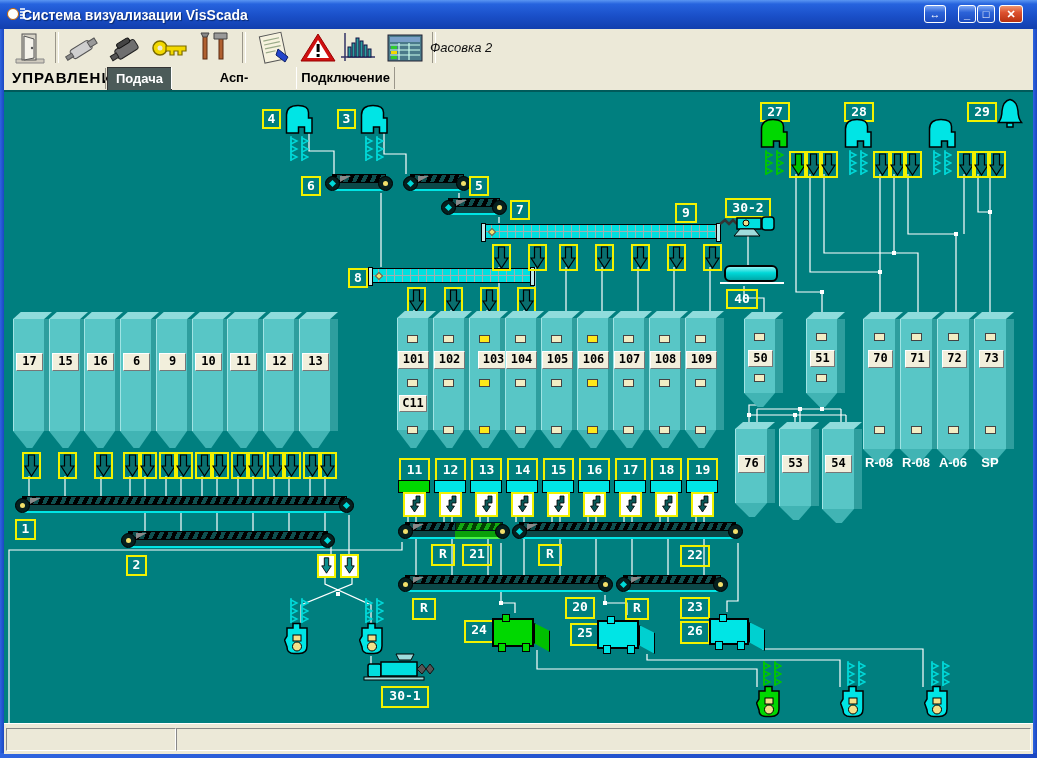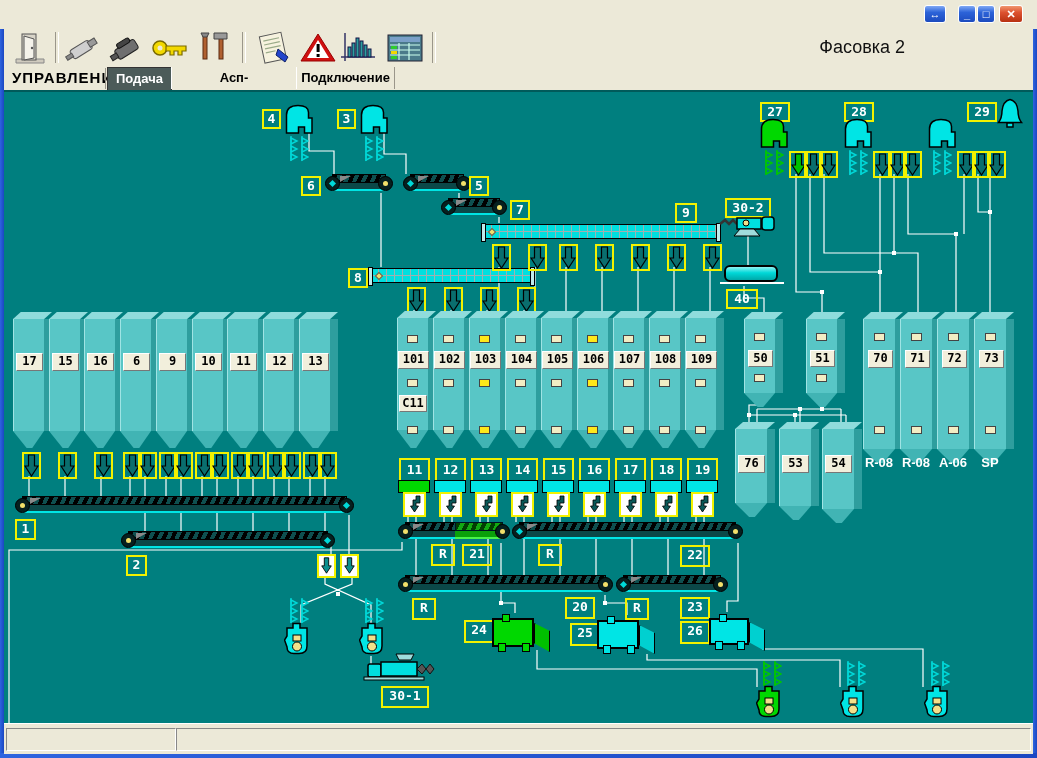--- a/index.html
+++ b/index.html
@@ -8,21 +8,21 @@
 
   
   .tbar{left:0;top:0;width:1037px;height:29px;background:linear-gradient(180deg,#5A96F2 0%,#2663DE 14%,#1A4FC8 55%,#123FAE 100%);display:flex;align-items:center;}
   .tbar .ttl{color:#fff;font-weight:bold;font-size:14px;text-shadow:1px 1px 1px #0a2a70;margin-left:6px;}
   .wbtn{position:absolute;top:5px;height:18px;border:1px solid #fff;border-radius:3px;background:linear-gradient(180deg,#7FA8F5,#2C63D8 40%,#1C4BBE);color:#fff;font-size:11px;font-weight:bold;text-align:center;line-height:16px;box-sizing:border-box;}
   .wbtn.close{background:linear-gradient(180deg,#F0966E,#DD5230 40%,#B83010);}
   .brd{background:linear-gradient(90deg,#2E64DF,#1B47C2);}
   .toolbar{left:4px;top:29px;width:1029px;height:38px;background:#ECE9D8;border-bottom:1px solid #9a968a;}
   .tsep{position:absolute;top:3px;width:2px;height:31px;border-left:1px solid #9a968a;border-right:1px solid #fff;}
   .ticon{position:absolute;top:2px;width:40px;height:33px;}
-  .screen-title{position:absolute;left:426px;top:0;width:475px;height:37px;font-size:18px;color:#111;text-align:right;line-height:37px;}
+  .screen-title{position:absolute;left:426px;top:0;width:475px;height:37px;font-style:italic;font-size:13px;color:#111;text-align:left;line-height:37px;}
   .clock{position:absolute;left:901px;top:0;width:126px;height:37px;border-left:1px solid #9a968a;font-style:italic;font-size:17px;color:#111;text-align:center;line-height:37px;}
   .tabrow{left:4px;top:67px;width:1029px;height:23px;background:#ECE9D8;}
   .seclab{position:absolute;left:8px;top:2px;font-weight:bold;font-size:15px;color:#000;letter-spacing:1px;}
   .tab{position:absolute;top:0;height:22px;font-weight:bold;font-size:13px;color:#000;text-align:center;line-height:22px;border-right:1px solid #9a968a;border-left:1px solid #fff;}
   .tab.active{background:#4C5B59;color:#fff;border:1px solid #333;}
   .vdiv{position:absolute;top:1px;width:1px;height:21px;background:#9a968a;}
   .statusbar{left:4px;top:723px;width:1029px;height:30px;background:#ECE9D8;border-top:1px solid #fff;}
   .spanel{position:absolute;top:4px;height:21px;border:1px solid;border-color:#888 #fff #fff #888;background:#ECE9D8;}
 
   
@@ -87,20 +87,27 @@
     <g id="bootg">
       <path d="M3,6 H9 V1.5 H16 V6 H23 V24 Q23,31.5 15,31.5 H10 Q3,31.5 3,25 L0.5,18 L3,14 Z" stroke="#000" stroke-width="1.5" fill="currentColor"></path>
       <rect x="9" y="13" width="8" height="6" fill="#F2E08A" stroke="#000"></rect>
       <circle cx="13" cy="24.5" r="4.5" fill="#F2E08A" stroke="#000"></circle>
     </g>
     <path id="bellp" d="M14,1.5 Q7,3 6,13 Q6,20 2.5,24.5 H25.5 Q22,20 22,13 Q21,3 14,1.5 Z M11,25 h6 v4 h-6 Z" stroke="#000" stroke-width="1.5" fill="currentColor"></path>
     <path id="elbp" d="M8,2 H12 V9 H8 V12 H10.5 L6.5,18 L2.5,12 H5 V6 H8 Z" fill="#0A5858" stroke="#000" stroke-width="0.8"></path>
   </defs>
     </svg>
 
+  <div class="ab tbar">
+    <svg class="ab" style="left:7px;top:6px" width="18" height="17">
+      <circle cx="6" cy="8" r="5.5" fill="#fff" stroke="#C86400"></circle>
+      <path d="M13,3 h5 M13,6 h5 M13,9 h5 M13,12 h5" stroke="#fff" stroke-width="1.5"></path>
+    </svg>
+    <span class="ttl" style="margin-left:22px">Система визуализации VisScada</span>
+  </div>
   <div class="wbtn ab" style="left:924px;width:22px">↔</div>
   <div class="wbtn ab" style="left:958px;width:18px">_</div>
   <div class="wbtn ab" style="left:977px;width:18px">□</div>
   <div class="wbtn close ab" style="left:999px;width:24px">✕</div>
 
   <div class="ab brd" style="left:0;top:29px;width:4px;height:724px"></div>
   <div class="ab brd" style="left:1033px;top:29px;width:4px;height:724px"></div>
   <div class="ab brd" style="left:0;top:753px;width:1037px;height:5px"></div>
 
   <div class="ab toolbar">
@@ -648,21 +655,21 @@
           <div class="ab blab" style="left:1px;top:40px;width:29px;height:16px">102</div>
           <div class="ind" style="left:10px;top:68px"></div>
           <div class="ind" style="left:10px;top:115px"></div>
         </div>
       <div class="ab" style="left:72px">
           <div class="stop" style="width:39px;height:7px"></div>
           <div class="sside" style="left:31px;top:7px;width:8px;height:112px"></div>
           <div class="sface" style="top:7px;width:31px;height:112px"></div>
           <div class="shop" style="top:119px;width:31px;height:18px"></div>
           <div class="ind on" style="left:10px;top:24px"></div>
-          <div class="ab blab" style="left:1px;top:40px;width:29px;height:16px">103</div>
+          <div class="ab blab" style="left:9px;top:40px;width:29px;height:16px">103</div>
           <div class="ind on" style="left:10px;top:68px"></div>
           <div class="ind on" style="left:10px;top:115px"></div>
         </div>
       <div class="ab" style="left:108px">
           <div class="stop" style="width:39px;height:7px"></div>
           <div class="sside" style="left:31px;top:7px;width:8px;height:112px"></div>
           <div class="sface" style="top:7px;width:31px;height:112px"></div>
           <div class="shop" style="top:119px;width:31px;height:18px"></div>
           <div class="ind" style="left:10px;top:24px"></div>
           <div class="ab blab" style="left:1px;top:40px;width:29px;height:16px">104</div>

